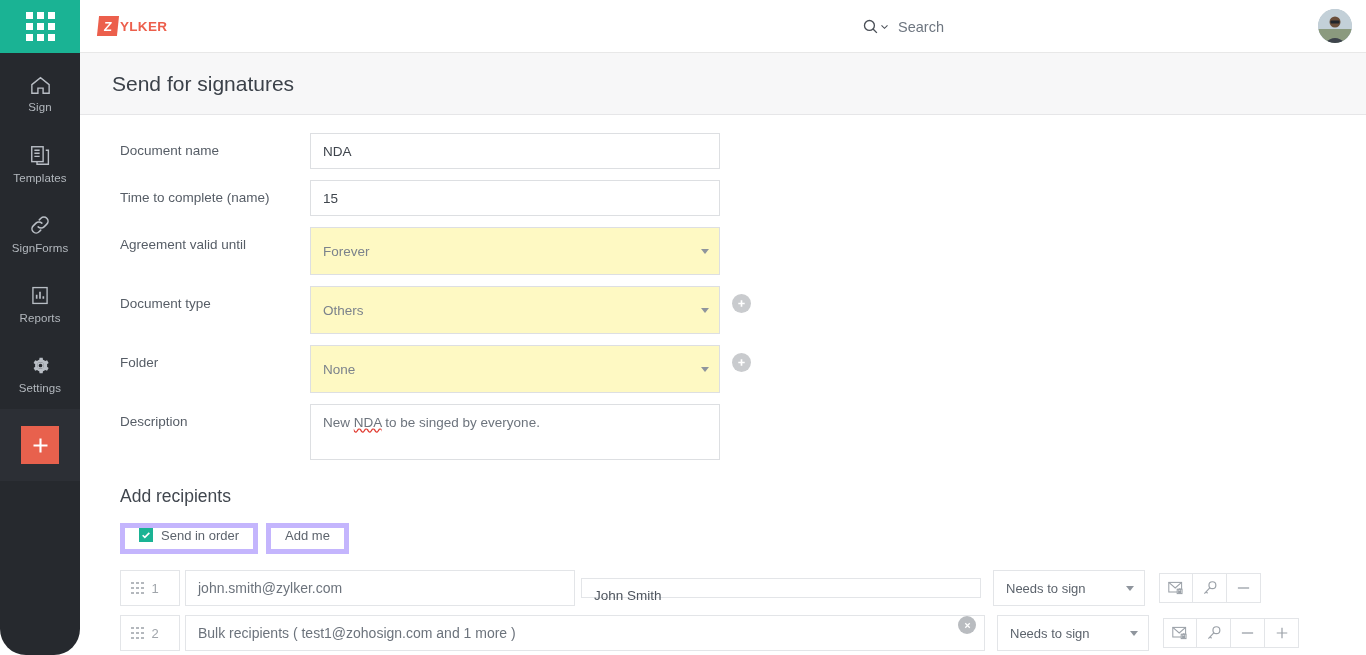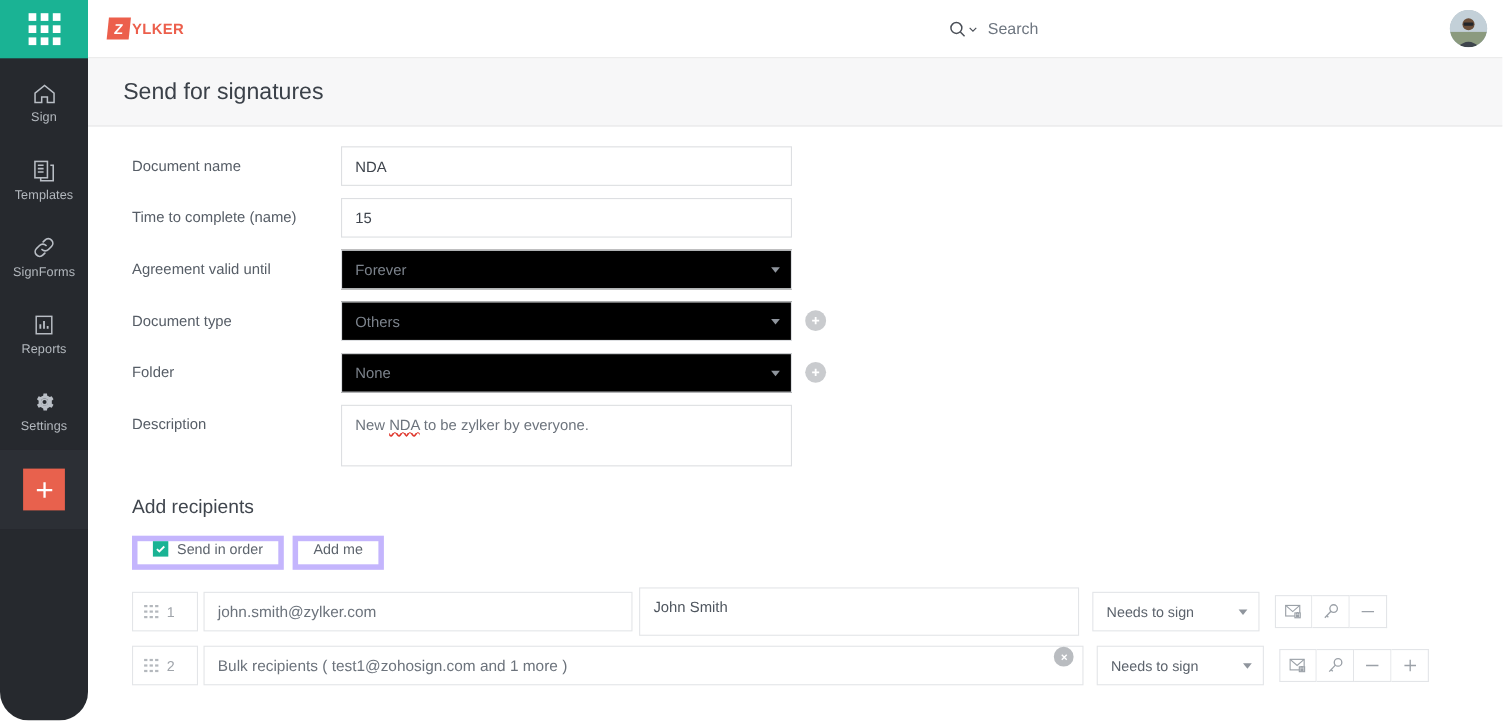--- a/index.html
+++ b/index.html
@@ -110,21 +110,21 @@
   }
   .field {
     width: 410px; height: 36px;
     border: 1px solid #dddfe2; background: #fff;
     font-size: 13.5px; color: #4a5058;
     padding: 0 12px; line-height: 34px;
     font-family: "Liberation Sans", sans-serif;
   }
   .field.value { color: #3f454d; }
   .select-field {
-    width: 410px; height: 36px; border: 1px solid #dddfe2; background: #000000;
+    width: 410px; height: 48px; border: 1px solid #dddfe2; background: #fef9c3;
     display: flex; align-items: center; padding: 0 10px 0 12px;
     font-size: 13.5px; color: #7c838c; cursor: pointer;
     justify-content: space-between;
   }
   .caret {
     width: 0; height: 0;
     border-left: 4.5px solid transparent;
     border-right: 4.5px solid transparent;
     border-top: 5px solid #8f959d;
   }
@@ -175,21 +175,21 @@
   .row-num { font-size: 13px; color: #a0a5ab; }
 
   .rec-email {
     height: 36px; border: 1px solid #e3e5e8; background: #fff;
     font-size: 14px; color: #6c737c; padding: 0 12px; line-height: 34px;
     margin-left: 5px; font-family: "Liberation Sans", sans-serif;
   }
   .rec-email.w1 { width: 390px; }
   .rec-email.bulk { width: 800px; display:flex; justify-content: space-between; padding-right:8px; }
   .rec-name {
-    width: 400px; height: 44px; border: 1px solid #e3e5e8; background: #fff;
+    width: 400px; height: 20px; border: 1px solid #e3e5e8; background: #fff;
     font-size: 13.5px; color: #4e555e; padding: 0 12px; line-height: 34px;
     margin-left: 6px; font-family: "Liberation Sans", sans-serif;
   }
   .x-circle {
     width: 18px; height: 18px; border-radius: 50%; background: #b9bcc0;
     display: flex; align-items: center; justify-content: center; cursor: pointer;
     flex: 0 0 18px;
   }
   .x-circle svg { display:block; }
 
@@ -380,21 +380,21 @@
         <div class="plus-circle">
           <svg width="11" height="11" viewBox="0 0 12 12" stroke="#ffffff" stroke-width="1.8">
             <path d="M6 2.5 V9.5 M2.5 6 H9.5"></path>
           </svg>
         </div>
       </div>
 
       <div class="form-row">
         <label class="form-label">Description</label>
         <div class="textarea-field">
-          <span>New </span><span class="spell">NDA</span><span> to be zylker by everyone.</span>
+          <span>New </span><span class="spell">NDA</span><span> to be singed by everyone.</span>
         </div>
       </div>
 
       <section class="recipients">
         <h2 class="section-title">Add recipients</h2>
 
         <div class="btn-row">
           <div class="btn">
             <span class="cbox">
               <svg width="10" height="10" viewBox="0 0 12 12" fill="none" stroke="#ffffff" stroke-width="2">

